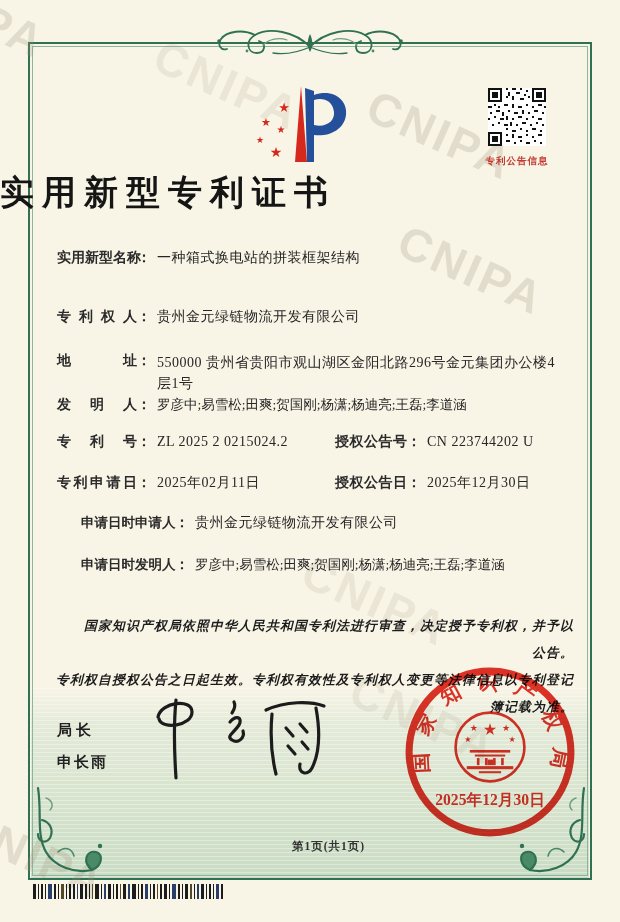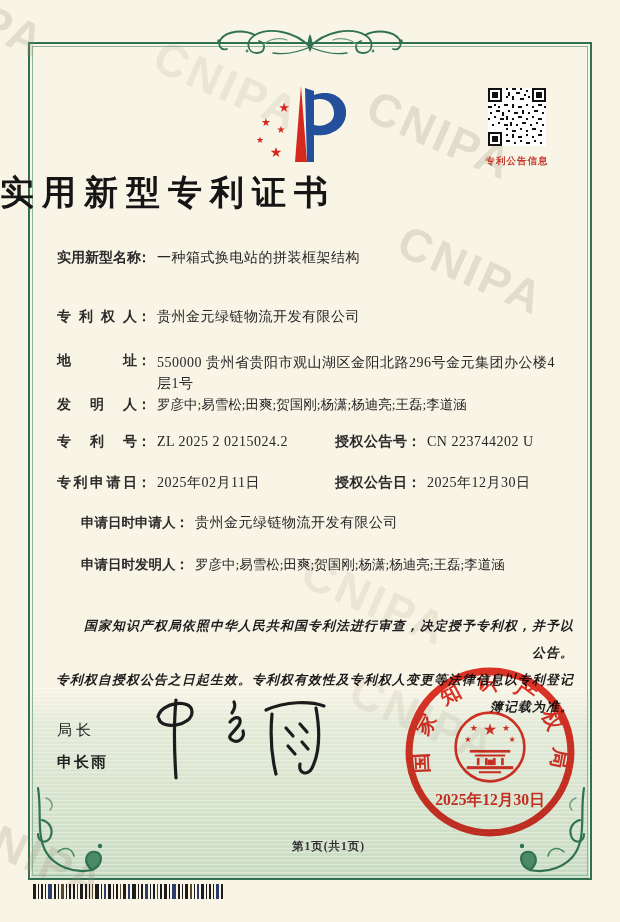--- a/index.html
+++ b/index.html
@@ -50,21 +50,21 @@
   .r-no     { top:433px; }
   .r-date   { top:474px; }
   .r-oapp   { top:514px; }
   .r-oinv   { top:556px; }
   
   .legal { position:absolute; left:50px; top:613px; width:524px; z-index:4;
            font-style:italic; font-weight:bold; font-size:12.8px; letter-spacing:1.2px;
            line-height:27px; color:#1c1c1c;text-align:right; }
   .legal .l1 { padding-left:2em; }
   
-  .sig-title { position:absolute; left:57px; top:721px; font-size:15px; font-weight:normal;
+  .sig-title { position:absolute; left:57px; top:721px; font-size:15px; font-weight:bold;
                letter-spacing:4px; z-index:4; color:#222; }
   .sig-name  { position:absolute; left:57px; top:753px; font-size:15px; font-weight:bold;
                letter-spacing:2px; z-index:4; color:#222; }
   .sig-script { position:absolute; left:138px; top:686px; z-index:4; }
   
   .seal { position:absolute; left:400px; top:662px; z-index:5; opacity:.93; mix-blend-mode:multiply; }
   
   .page-no { position:absolute; left:0; top:839px; width:100%; text-align:center;
              font-size:11.5px; font-weight:bold; letter-spacing:1px; z-index:4; color:#333;padding-left:37px; }
   .barcode { position:absolute; left:33px; top:884px; z-index:4; }

